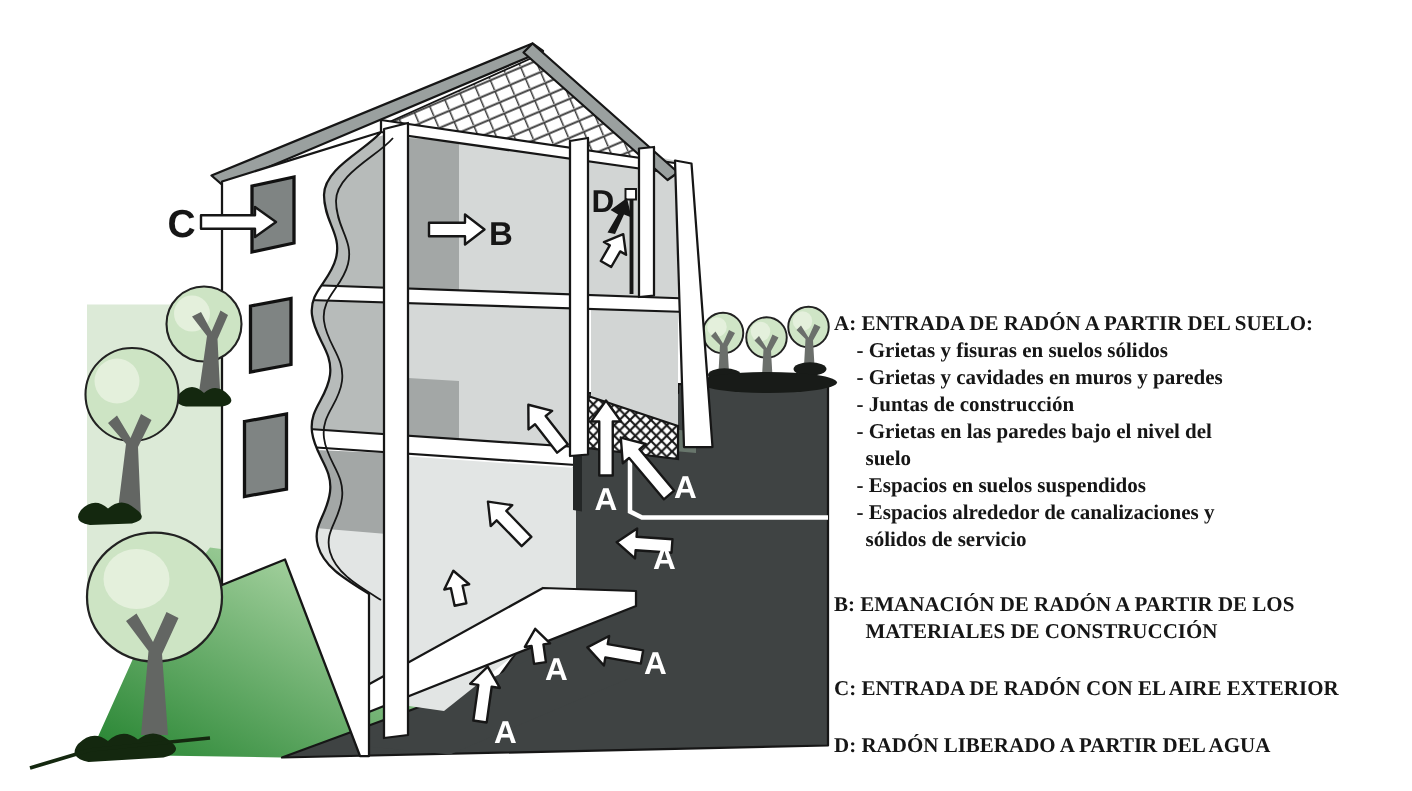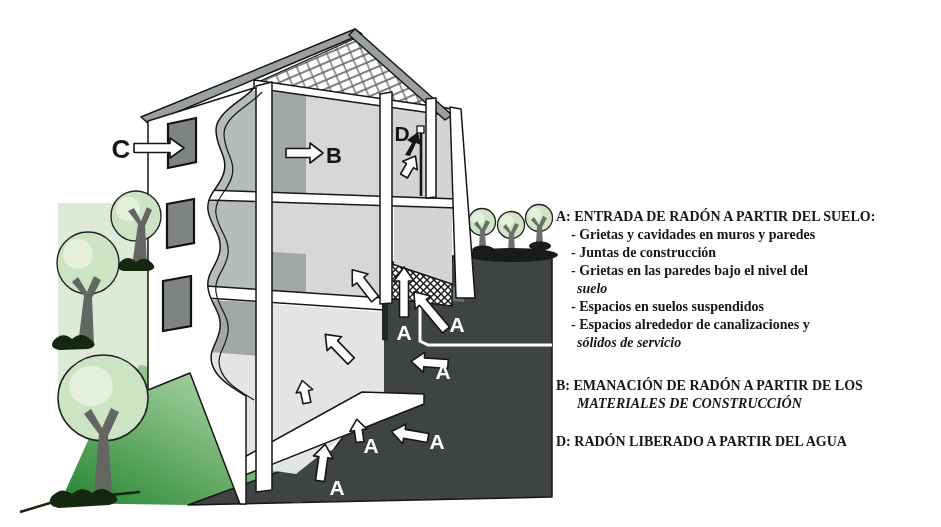--- a/index.html
+++ b/index.html
@@ -10,21 +10,21 @@
   .legend{position:absolute;left:556px;top:208px;width:384px;
           font-family:"Liberation Serif",serif;font-weight:bold;
           font-size:14px;line-height:18px;color:#161616;}
   .legend-block{margin:0;}
   .legend-block:nth-child(2){margin-top:25px;}
   .legend-block:nth-child(3){margin-top:20px;}
   .legend-block:nth-child(4){margin-top:20px;}
   .legend-line{white-space:nowrap;}
   .ind-0{padding-left:0;}
   .ind-1{padding-left:15px;}
-  .ind-2{padding-left:21px;font-style:italic;}
+  .ind-2{padding-left:21px;}
   
   .ln{stroke:#161616;stroke-width:1.5;stroke-linejoin:round;}
   .white{fill:#ffffff;}
   .arrow{fill:#ffffff;stroke:#161616;stroke-width:1.6;stroke-linejoin:round;}
   .blk-letter{font-family:"Liberation Sans",sans-serif;font-weight:bold;fill:#161616;}
   .wht-letter{font-family:"Liberation Sans",sans-serif;font-weight:bold;fill:#ffffff;}
 </style>
 </head>
 <body>
 
@@ -185,30 +185,34 @@
       <text x="443" y="379" font-size="21" text-anchor="middle" class="wht-letter">A</text>
       <text x="437" y="449" font-size="21" text-anchor="middle" class="wht-letter">A</text>
       <text x="371" y="453" font-size="21" text-anchor="middle" class="wht-letter">A</text>
       <text x="337" y="495" font-size="21" text-anchor="middle" class="wht-letter">A</text>
     </g>
   </svg>
 
   <div class="legend">
       <div class="legend-block">
         <div class="legend-line ind-0">A: ENTRADA DE RADÓN A PARTIR DEL SUELO:</div>
+        <div class="legend-line ind-1">- Grietas y fisuras en suelos sólidos</div>
         <div class="legend-line ind-1">- Grietas y cavidades en muros y paredes</div>
         <div class="legend-line ind-1">- Juntas de construcción</div>
         <div class="legend-line ind-1">- Grietas en las paredes bajo el nivel del</div>
         <div class="legend-line ind-2">suelo</div>
         <div class="legend-line ind-1">- Espacios en suelos suspendidos</div>
         <div class="legend-line ind-1">- Espacios alrededor de canalizaciones y</div>
         <div class="legend-line ind-2">sólidos de servicio</div>
       </div>
       <div class="legend-block">
         <div class="legend-line ind-0">B: EMANACIÓN DE RADÓN A PARTIR DE LOS</div>
         <div class="legend-line ind-2">MATERIALES DE CONSTRUCCIÓN</div>
       </div>
       <div class="legend-block">
+        <div class="legend-line ind-0">C: ENTRADA DE RADÓN CON EL AIRE EXTERIOR</div>
+      </div>
+      <div class="legend-block">
         <div class="legend-line ind-0">D: RADÓN LIBERADO A PARTIR DEL AGUA</div>
       </div>
     </div>
 
 </div>
 
 </body></html>

